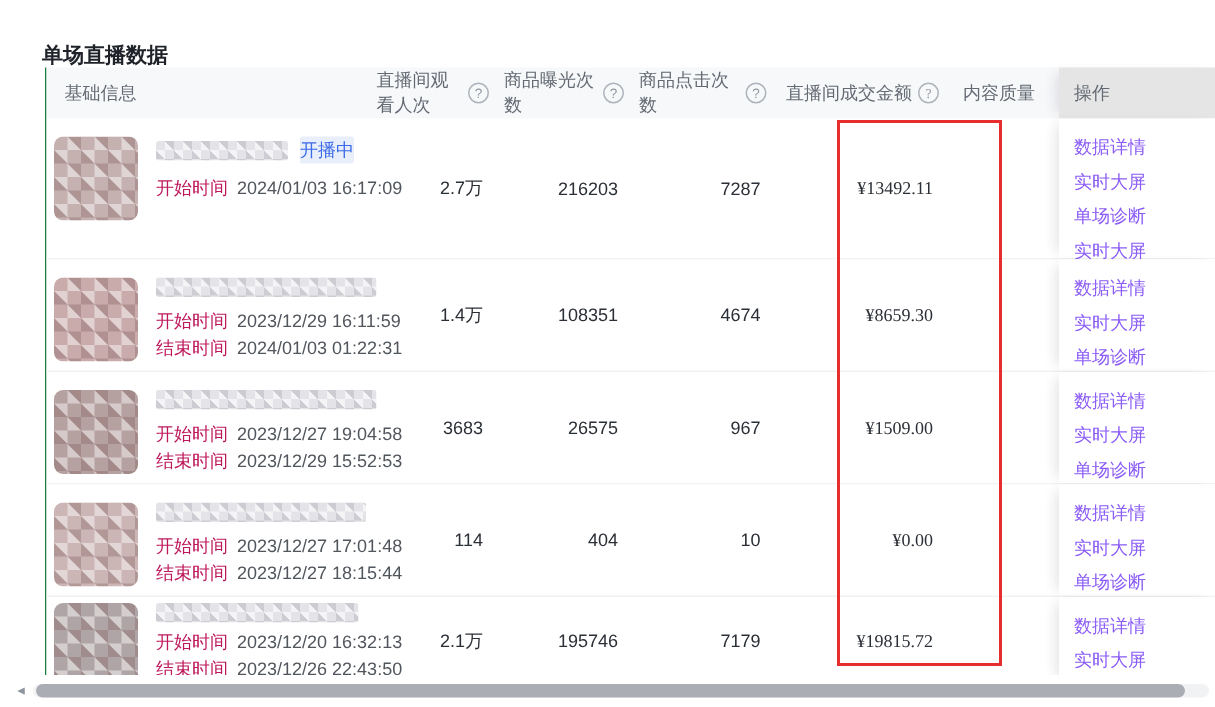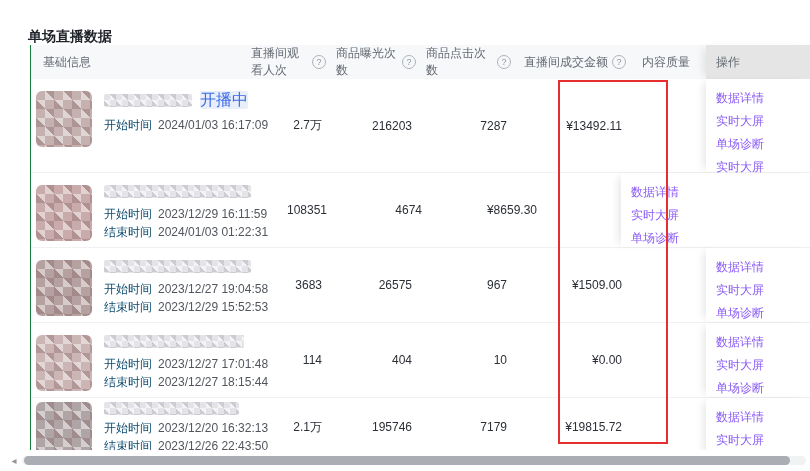--- a/index.html
+++ b/index.html
@@ -19,21 +19,21 @@
     display:flex;height:34px;background:#f7f8fa;align-items:center;
     font-size:12px;color:#646a73;
   }
   .tr{
     display:flex;border-bottom:1px solid #f0f1f2;background:#fff;
   }
   .col-base{width:220px;box-sizing:border-box;}
   .col-views{width:85px;box-sizing:border-box;}
   .col-exp{width:90px;box-sizing:border-box;}
   .col-clicks{width:95px;box-sizing:border-box;}
-  .col-gmv{width:115px;box-sizing:border-box;}
+  .col-gmv{width:115px;box-sizing:border-box;font-family:Liberation Serif, serif;}
   .col-quality{width:70px;box-sizing:border-box;overflow:hidden;white-space:nowrap;}
   .col-ops{width:105px;box-sizing:border-box;}
   .th{display:flex;align-items:center;}
   .th.num{justify-content:flex-end;padding-right:10px;}
   .th.col-base{padding-left:12px;}
   .th.col-quality{padding-left:6px;}
   .th.col-ops{padding-left:10px;background:#e5e5e5;height:34px;
     box-shadow:-6px 0 8px -4px rgba(31,35,41,0.12);}
   .info-icon{
     display:inline-block;width:12px;height:12px;border:1px solid #aeb3ba;border-radius:50%;
@@ -70,25 +70,25 @@
   .title-line{display:flex;align-items:center;gap:8px;margin-bottom:7px;}
   .blur-bar{
     height:13px;border-radius:2px;
     background-color:#e4e4e8;
     background-image:
       linear-gradient(45deg, rgba(160,160,170,.35) 25%, transparent 25%, transparent 75%, rgba(160,160,170,.35) 75%),
       linear-gradient(45deg, rgba(255,255,255,.6) 25%, transparent 25%, transparent 75%, rgba(255,255,255,.6) 75%);
     background-size:12px 12px;background-position:0 0,6px 6px;
   }
   .status-badge{
-    flex:0 0 auto;font-size:16px;color:#3b6ae8;background:#e9eefb;
+    flex:0 0 auto;font-size:12px;color:#3b6ae8;background:#e9eefb;
     padding:2px 0;border-radius:2px;line-height:14px;
   }
   .time-line{font-size:12px;color:#51565d;line-height:18px;white-space:nowrap;}
-  .time-line .lbl{color:#0c4a6e;margin-right:6px;text-align:right;}
+  .time-line .lbl{color:#be185d;margin-right:6px;text-align:right;}
   .red-box{
     position:absolute;left:527px;top:35px;width:110px;height:364px;
     border:2px solid #e62e2e;pointer-events:none;z-index:3;box-sizing:border-box;
   }
   .hscroll{
     position:absolute;left:0;top:450px;width:810px;height:21px;background:#ffffff;z-index:5;
     display:flex;align-items:center;
   }
   .scroll-arrow{
     width:16px;text-align:center;font-size:10px;color:#8f959e;flex:0 0 auto;margin-left:6px;cursor:pointer;
@@ -163,20 +163,21 @@
     <div class="td col-base">
       <div class="thumb t2"></div>
       <div class="base-info">
         <div class="title-line">
           <div class="blur-bar" style="width:160px"></div>
         </div>
         <div class="time-line"><span class="lbl">开始时间</span><span>2023/12/29 16:11:59</span></div>
         <div class="time-line"><span class="lbl">结束时间</span><span>2024/01/03 01:22:31</span></div>
       </div>
     </div>
+    <div class="td num col-views">1.4万</div>
     <div class="td num col-exp">108351</div>
     <div class="td num col-clicks">4674</div>
     <div class="td num col-gmv">¥8659.30</div>
     <div class="td col-quality"></div>
     <div class="td col-ops">
       <a class="op-link">数据详情</a>
       <a class="op-link">实时大屏</a>
       <a class="op-link">单场诊断</a>
     </div>
   </div>

